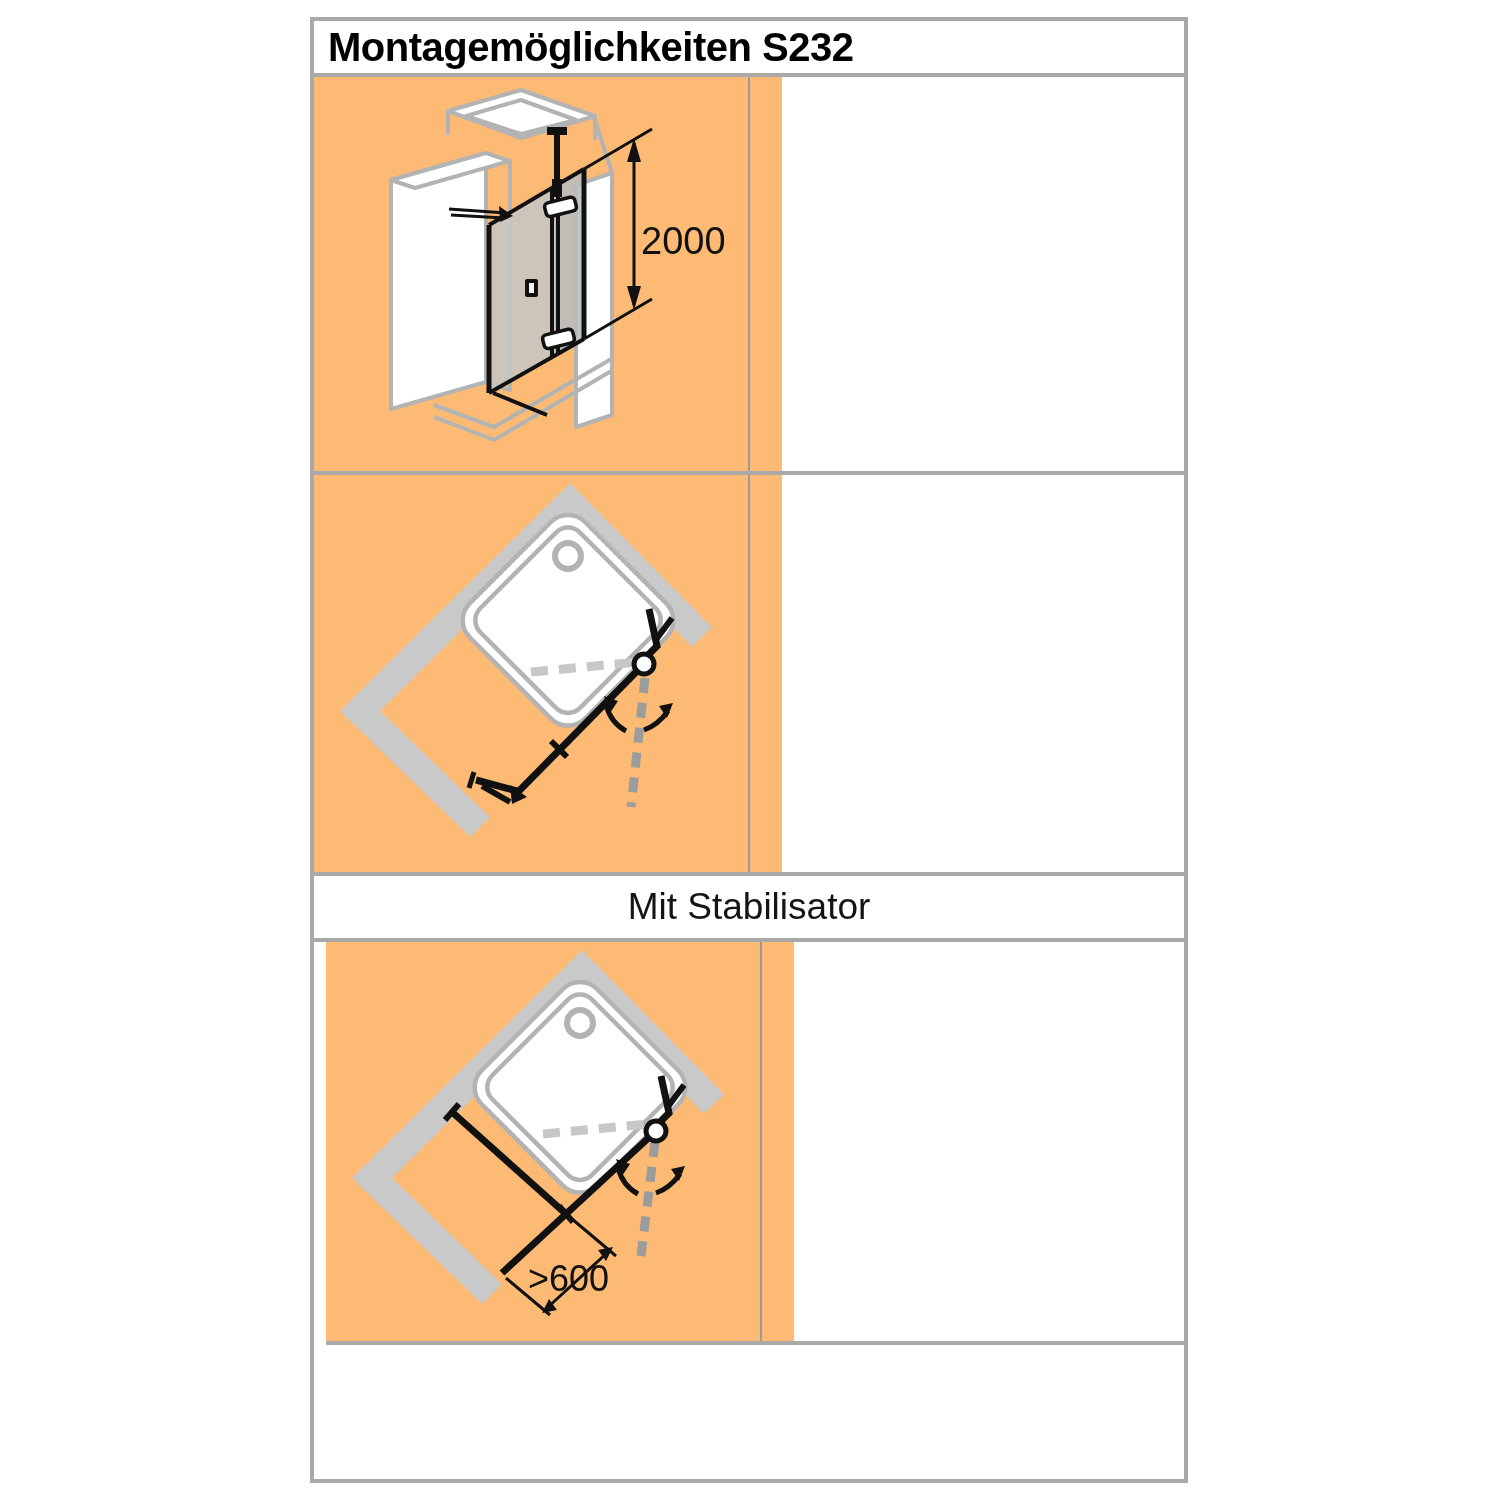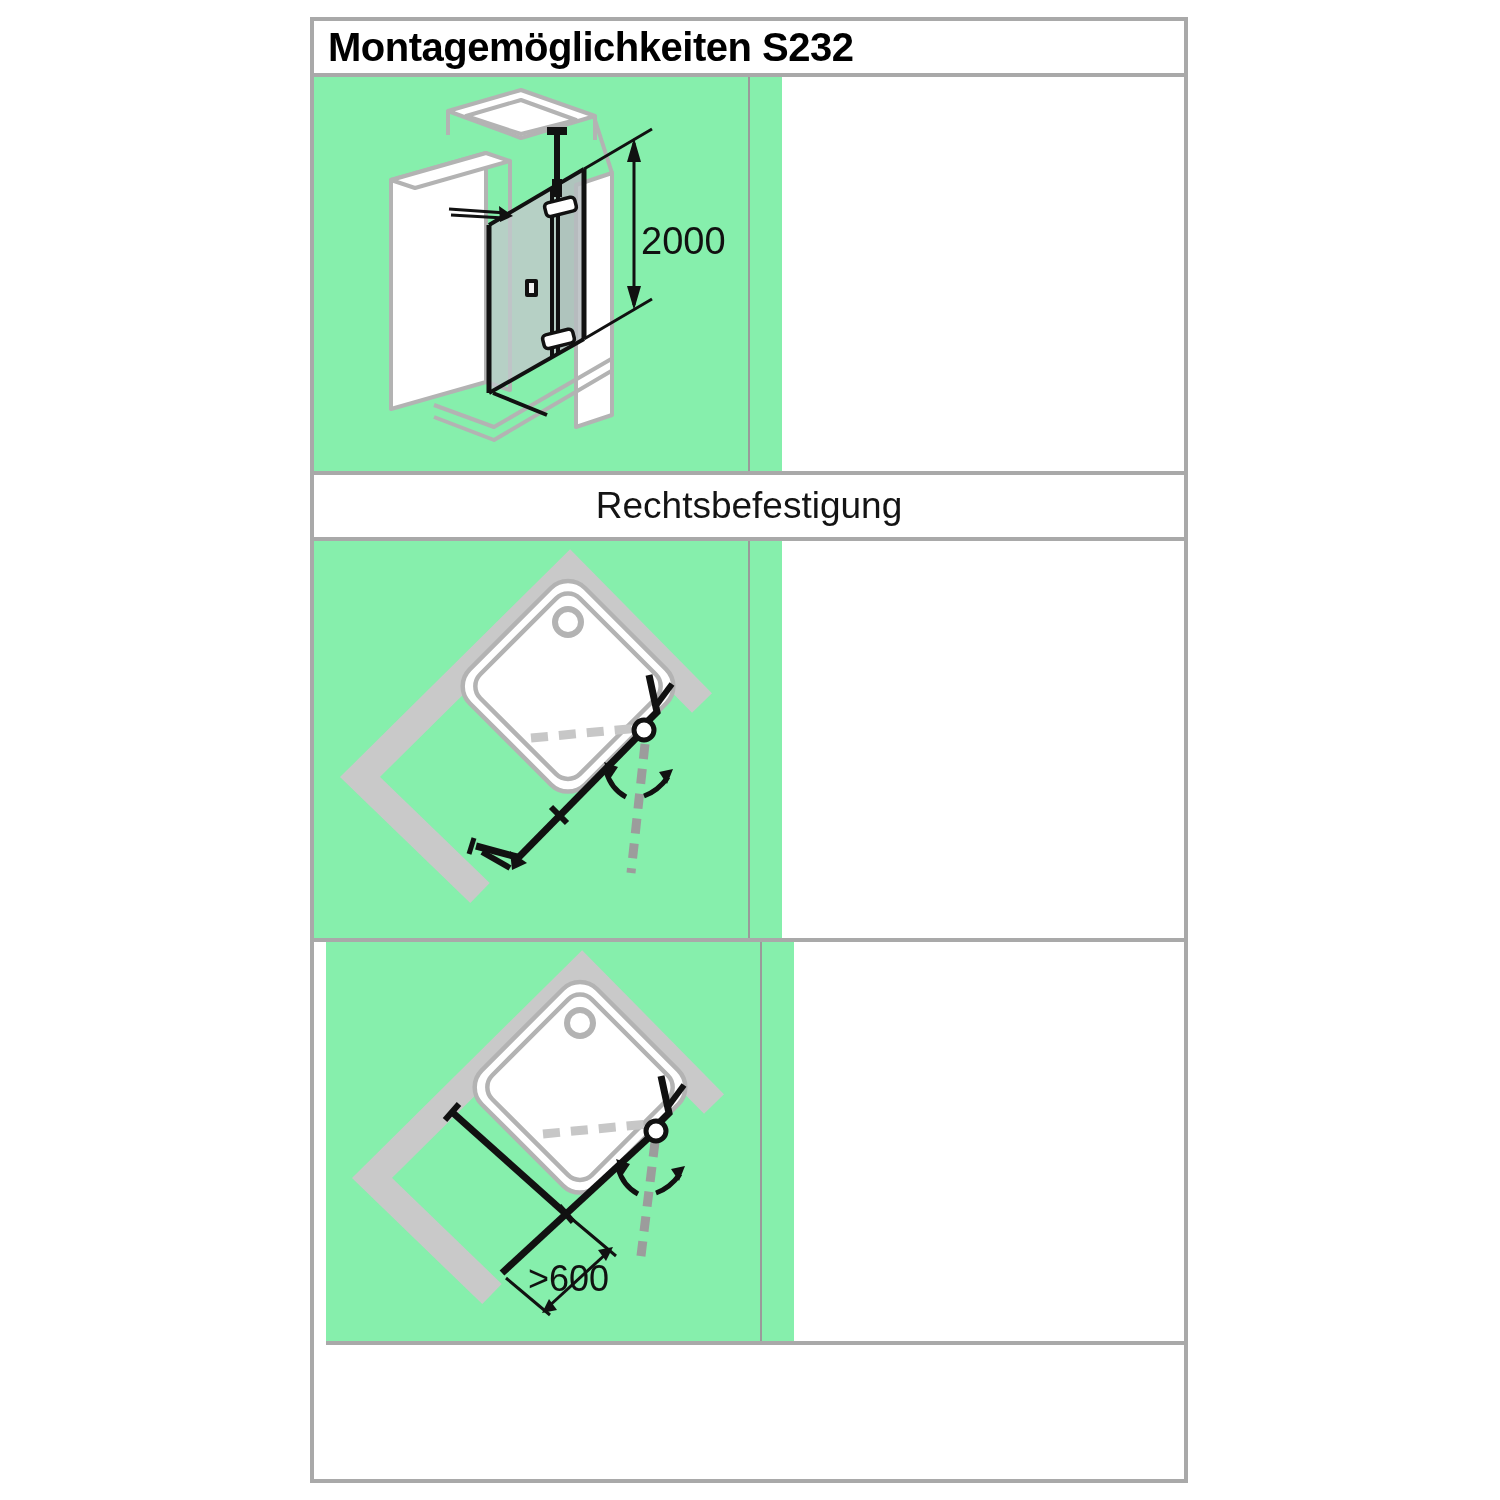--- a/index.html
+++ b/index.html
@@ -10,21 +10,21 @@
   .sheet {
     position:absolute; left:310px; top:17px; width:878px; height:1466px;
     box-sizing:border-box; border:4px solid #a9a9a9; background:#fff;
     display:flex; flex-direction:column;text-align:right;
   }
   .title-row {
     flex:none; height:56px; border-bottom:4px solid #a9a9a9;
     display:flex; align-items:center; padding-left:14px; box-sizing:border-box;
   }
   .title-row .title { font-size:40px; font-weight:bold; letter-spacing:-0.5px; }
-  .img-row { flex:none; display:flex; border-bottom:4px solid #a9a9a9; background:#86efac;gap:32px; }
+  .img-row { flex:none; display:flex; border-bottom:4px solid #a9a9a9; background:#fdba74;gap:32px; }
   .img-row .cell-left { width:436px; box-sizing:border-box; border-right:2px solid #9a9a9a; }
   .img-row .cell-right { flex:1; background:#fff; }
   .caption-row {
     flex:none; height:62px; border-bottom:4px solid #a9a9a9;
     display:flex; align-items:center; justify-content:center;
   }
   .caption-row.last { border-bottom:none; flex:1; }
   .caption { font-size:37px; color:#141414; }
   svg { display:block; }
   .dim-text { font-family:"Liberation Sans", sans-serif; font-size:38px; fill:#111; }
@@ -105,23 +105,20 @@
             <path d="M320,66 L320,228" stroke="#111" stroke-width="3" fill="none"></path>
             <polygon points="320,61 313,85 327,85" fill="#111"></polygon>
             <polygon points="320,233 313,209 327,209" fill="#111"></polygon>
             <text class="dim-text" x="327" y="177">2000</text>
           </g>
         </svg>
       </div>
       <div class="cell-right"></div>
     </div>
 
-    <div class="caption-row">
-      <span class="caption">Rechtsbefestigung</span>
-    </div>
 
     <div class="img-row" style="height:397px;">
       <div class="cell-left">
         <svg width="434" height="393" viewBox="0 0 434 393">
 
           <path d="M388,162 L256,28 L46,236 L166,352" stroke="#c9c9c9" stroke-width="28" fill="none" stroke-linejoin="miter"></path>
 
           <g transform="translate(254,30) rotate(45)" stroke="#b3b3b3" stroke-width="4.5" fill="#ffffff">
             <rect x="0" y="0" width="163" height="163" rx="24"></rect>
             <rect x="11" y="11" width="141" height="141" rx="17"></rect>
@@ -154,20 +151,23 @@
             <path d="M312,256 Q297,248 292,230"></path>
             <path d="M330,255 Q344,250 354,236"></path>
           </g>
           <polygon points="290,221 304,226 296,238" fill="#111"></polygon>
           <polygon points="359,228 345,231 353,243" fill="#111"></polygon>
         </svg>
       </div>
       <div class="cell-right"></div>
     </div>
 
+    <div class="caption-row">
+      <span class="caption">Mit Stabilisator</span>
+    </div>
 
     <div class="img-row" style="height:399px;margin-left:12px;">
       <div class="cell-left">
         <svg width="434" height="395" viewBox="0 0 434 395">
 
           <path d="M388,162 L256,28 L46,236 L166,352" stroke="#c9c9c9" stroke-width="28" fill="none" stroke-linejoin="miter"></path>
 
           <g transform="translate(254,30) rotate(45)" stroke="#b3b3b3" stroke-width="4.5" fill="#ffffff">
             <rect x="0" y="0" width="163" height="163" rx="24"></rect>
             <rect x="11" y="11" width="141" height="141" rx="17"></rect>

